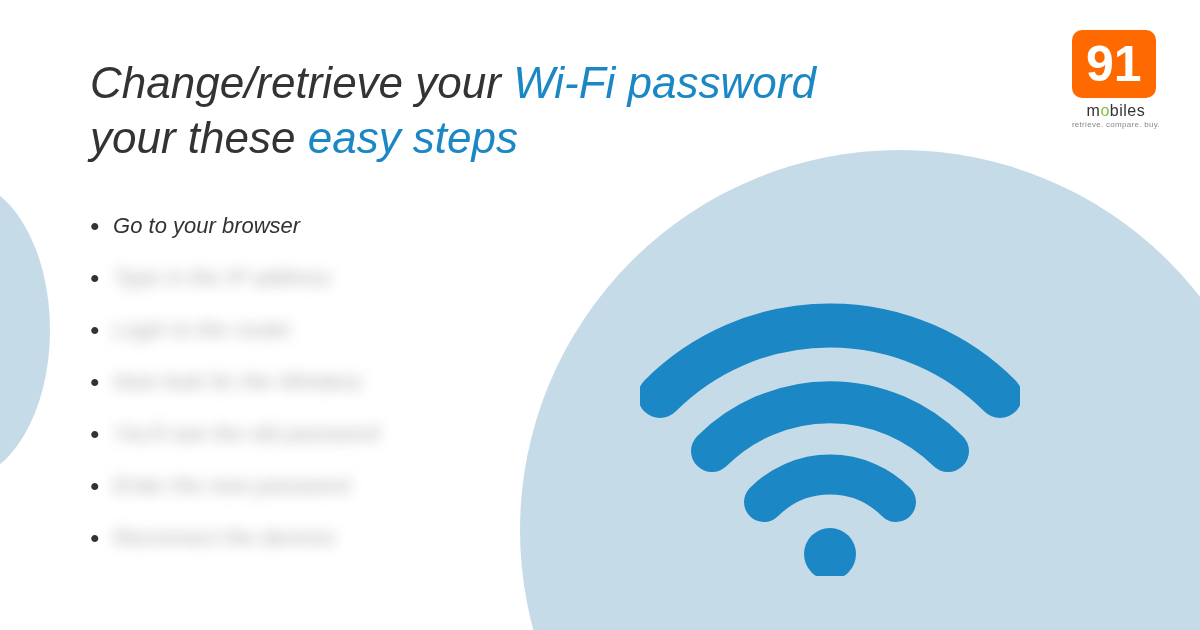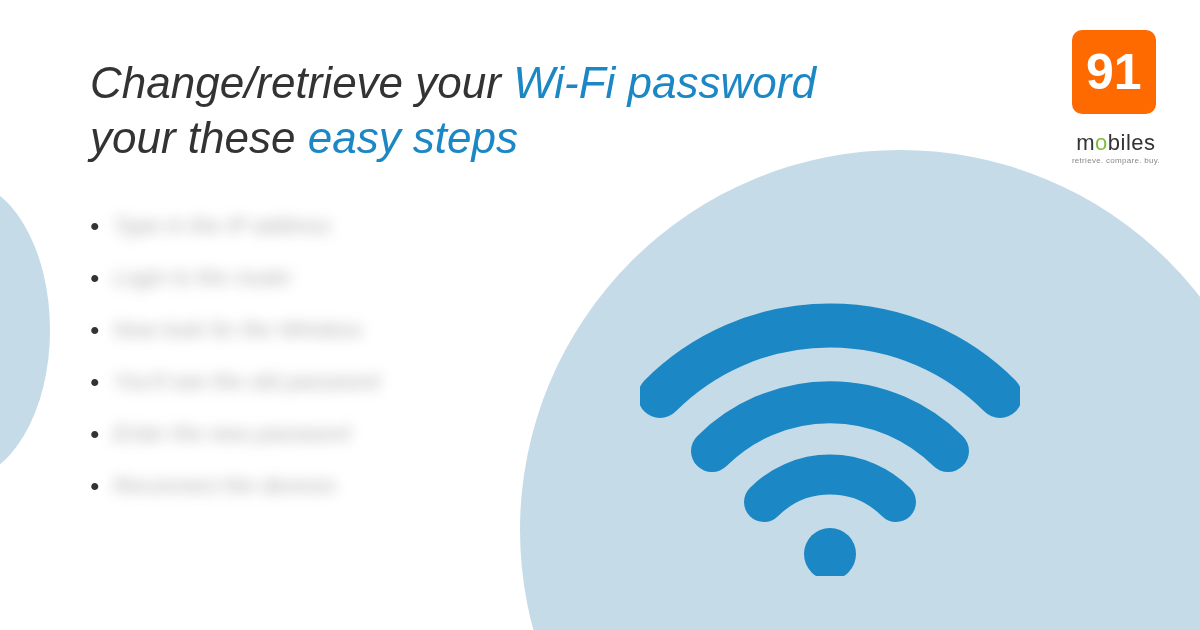--- a/index.html
+++ b/index.html
@@ -7,22 +7,22 @@
     .left-circle { position: absolute; left: -130px; top: 180px; width: 180px; height: 300px; background: #c5dbe8; border-radius: 50%; }
     .right-circle { position: absolute; right: -80px; bottom: -280px; width: 760px; height: 760px; background: #c5dbe8; border-radius: 50%; }
     .content { position: relative; z-index: 2; padding: 55px 60px 0 90px; font-style: italic; }
     .headline { font-size: 44px; font-weight: 400; color: #333; line-height: 1.25; max-width: 800px; }
     .headline .accent { color: #1b87c4; font-weight: 500; }
     .steps { margin-top: 48px; list-style: none; }
     .steps li { display: flex; align-items: center; margin-bottom: 26px; font-size: 22px; color: #333; }
     .steps li::before { content: "•"; margin-right: 14px; font-size: 26px; line-height: 1; }
     .steps li.blurred .text { filter: blur(7px); opacity: 0.55; color: #6a6a6a; font-weight: 500; }
     .logo { position: absolute; top: 30px; right: 40px; text-align: center; z-index: 3; }
-    .logo-box { width: 84px; height: 84px; background: #ff6a00; border-radius: 10px; display: flex; align-items: center; justify-content: center; color: #fff; font-size: 50px; font-weight: 700; }
-    .logo-text { margin-top: 16px; font-size: 22px; color: #333; letter-spacing: 0.5px; }
+    .logo-box { width: 84px; height: 68px; background: #ff6a00; border-radius: 10px; display: flex; align-items: center; justify-content: center; color: #fff; font-size: 50px; font-weight: 700; }
+    .logo-text { margin-top: 4px; font-size: 16px; color: #333; letter-spacing: 0.5px; }
     .logo-text .pw { color: #7fbf3f; }
     .logo-tag { font-size: 8px; color: #888; letter-spacing: 0.3px; }
     .wifi-icon { position: absolute; right: 180px; bottom: 50px; z-index: 3; }
   </style>
 </head>
 <body>
 
 <div class="left-circle"></div>
 <div class="right-circle"></div>
 
@@ -36,20 +36,23 @@
   <div class="logo-tag">retrieve. compare. buy.</div>
 </div>
 
 <div class="content">
   <h1 class="headline">
     <span>Change/retrieve your </span><span class="accent">Wi-Fi password</span><br>
     <span>your these </span><span class="accent">easy steps</span>
   </h1>
 
   <ul class="steps">
+    <li>
+        <span class="text">Go to your browser</span>
+      </li>
     <li class="blurred">
         <span class="text">Type in the IP address</span>
       </li>
     <li class="blurred">
         <span class="text">Login to the router</span>
       </li>
     <li class="blurred">
         <span class="text">Now look for the Wireless</span>
       </li>
     <li class="blurred">

